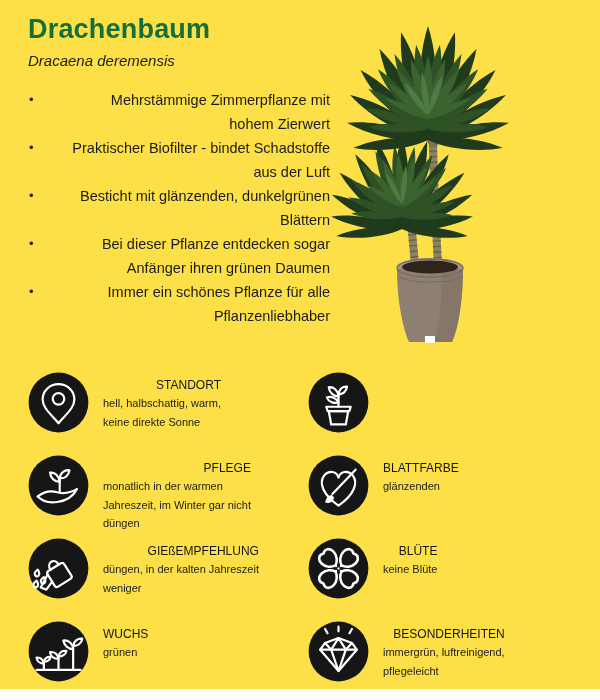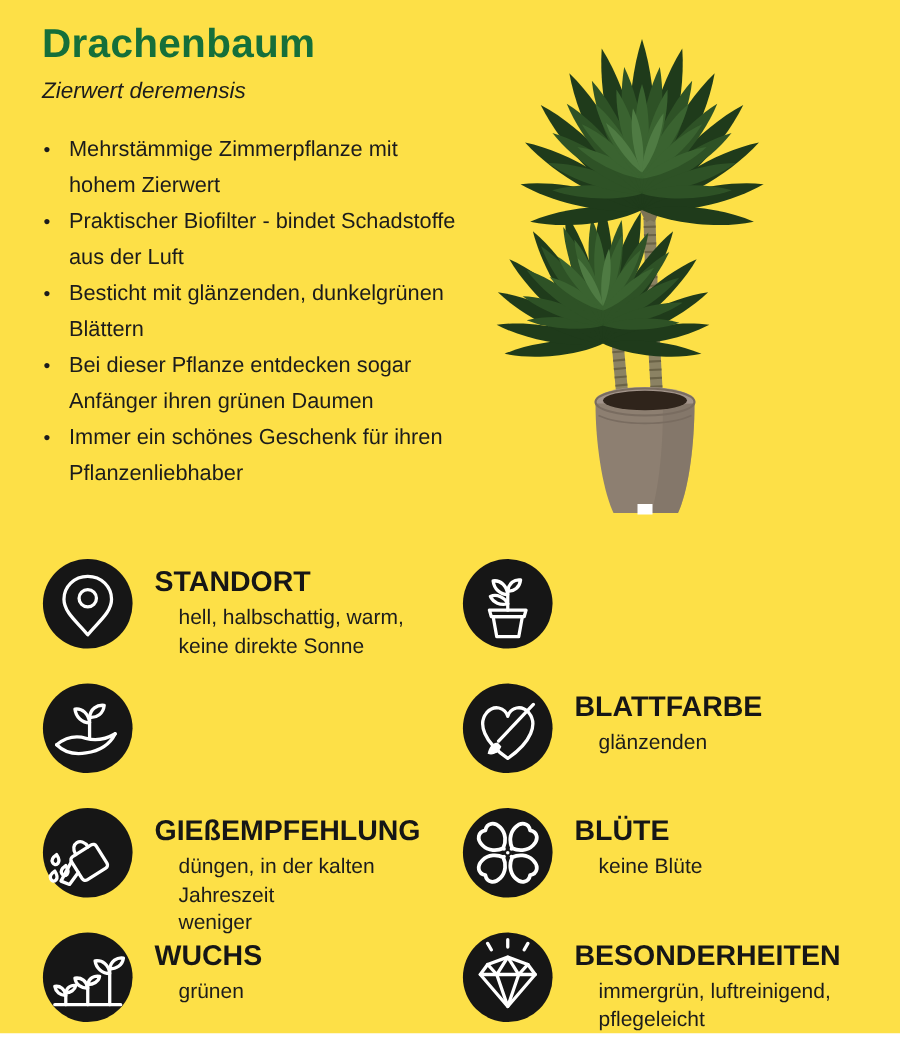--- a/index.html
+++ b/index.html
@@ -7,61 +7,61 @@
     position:relative; width:600px; height:689px; background:#fde047;
     font-family:"Liberation Sans", sans-serif; color:#1c1c1c; overflow:hidden;
   }
   
   .header { position:absolute; left:28px; top:14px; }
   .title { font-size:27px; font-weight:700; color:#156f3a; letter-spacing:0.2px; margin:0; }
   .subtitle { font-style:italic; font-size:15px; color:#1c1c1c; margin:7px 0 0 0; }
 
   
   .bullets { position:absolute; left:28px; top:88px; width:302px; list-style:none; margin:0; padding:0; }
-  .bullets li { position:relative; padding-left:18px; font-size:14.5px; line-height:24px; }
+  .bullets li { position:relative; padding-left:18px; font-size:14.5px; line-height:24px;text-align:right; }
   .bullets li::before { content:"•"; position:absolute; left:1px; top:0; font-size:13px; }
   .bullets .btxt { white-space:pre-line; }
 
   
   .plant { position:absolute; left:330px; top:5px; width:250px; height:345px; }
 
   
   .grid {
     position:absolute; left:28px; top:372px; width:558px;
     display:grid; grid-template-columns:280px 278px; grid-auto-rows:83px;
   }
   .cell { display:flex; align-items:flex-start; }
   .badge { width:61px; height:61px; flex:0 0 61px; }
   .badge svg { display:block; width:61px; height:61px; }
   .cell .txt { margin-left:14px; padding-top:6px; }
-  .t { font-size:19px; font-weight:700; color:#161616; }
-  .d { font-size:14px; line-height:18.5px; margin-top:2px; white-space:pre-line; color:#1c1c1c;margin-left:16px; }
+  .t { font-size:12px; font-weight:400; color:#161616;text-align:right; }
+  .d { font-size:11px; line-height:18.5px; margin-top:2px; white-space:pre-line; color:#1c1c1c; }
 
   .icon-stroke { stroke:#ffffff; stroke-width:3.6; fill:none; stroke-linecap:round; stroke-linejoin:round; }
 </style>
 </head>
 <body>
 
 <div class="page">
 
   <div class="header">
     <h1 class="title">Drachenbaum</h1>
-    <p class="subtitle">Zierwert deremensis</p>
+    <p class="subtitle">Dracaena deremensis</p>
   </div>
 
   <ul class="bullets">
     <li><span class="btxt">Mehrstämmige Zimmerpflanze mit
 hohem Zierwert</span></li>
     <li><span class="btxt">Praktischer Biofilter - bindet Schadstoffe
 aus der Luft</span></li>
     <li><span class="btxt">Besticht mit glänzenden, dunkelgrünen
 Blättern</span></li>
     <li><span class="btxt">Bei dieser Pflanze entdecken sogar
 Anfänger ihren grünen Daumen</span></li>
-    <li><span class="btxt">Immer ein schönes Geschenk für ihren
+    <li><span class="btxt">Immer ein schönes Pflanze für alle
 Pflanzenliebhaber</span></li>
   </ul>
 
   <div class="plant">
     <svg viewBox="0 0 250 345" width="250" height="345">
       <defs>
         <path id="lf" d="M0 0 C5 -13 6.5 -40 0 -60 C-6.5 -40 -5 -13 0 0 Z"></path>
       </defs>
 
       <path d="M103 140 C104 180 106 225 108 260" stroke="#8b8263" stroke-width="8" fill="none"></path>
@@ -210,20 +210,26 @@
             <circle cx="50" cy="50" r="49" fill="#161616"></circle>
           <g class="icon-stroke">
             <path d="M52 60 C52 52 52 46 52 40"></path>
             <path d="M52 44 C51 34 44 28 36 29 C37 38 44 44 52 44 Z"></path>
             <path d="M52 38 C53 29 60 24 68 25 C67 34 60 39 52 38 Z"></path>
             <path d="M16 68 C26 60 38 58 48 61 C58 64 68 63 80 56"></path>
             <path d="M16 68 C24 76 36 79 48 77 C62 75 74 68 80 56"></path>
           </g>
         </svg>
       </span>
+      <div class="txt">
+        <div class="t">PFLEGE</div>
+        <div class="d">monatlich in der warmen
+Jahreszeit, im Winter gar nicht
+düngen</div>
+      </div>
     </div>
 
     <div class="cell">
       <span class="badge">
         <svg viewBox="0 0 100 100">
             <circle cx="50" cy="50" r="49" fill="#161616"></circle>
           <g class="icon-stroke">
             <path d="M50 83 C24 65 17 45 27 33 C35 24 47 27 50 37 C53 27 65 24 73 33 C83 45 76 65 50 83 Z"></path>
             <path d="M40 64 L78 24"></path>
           </g>

